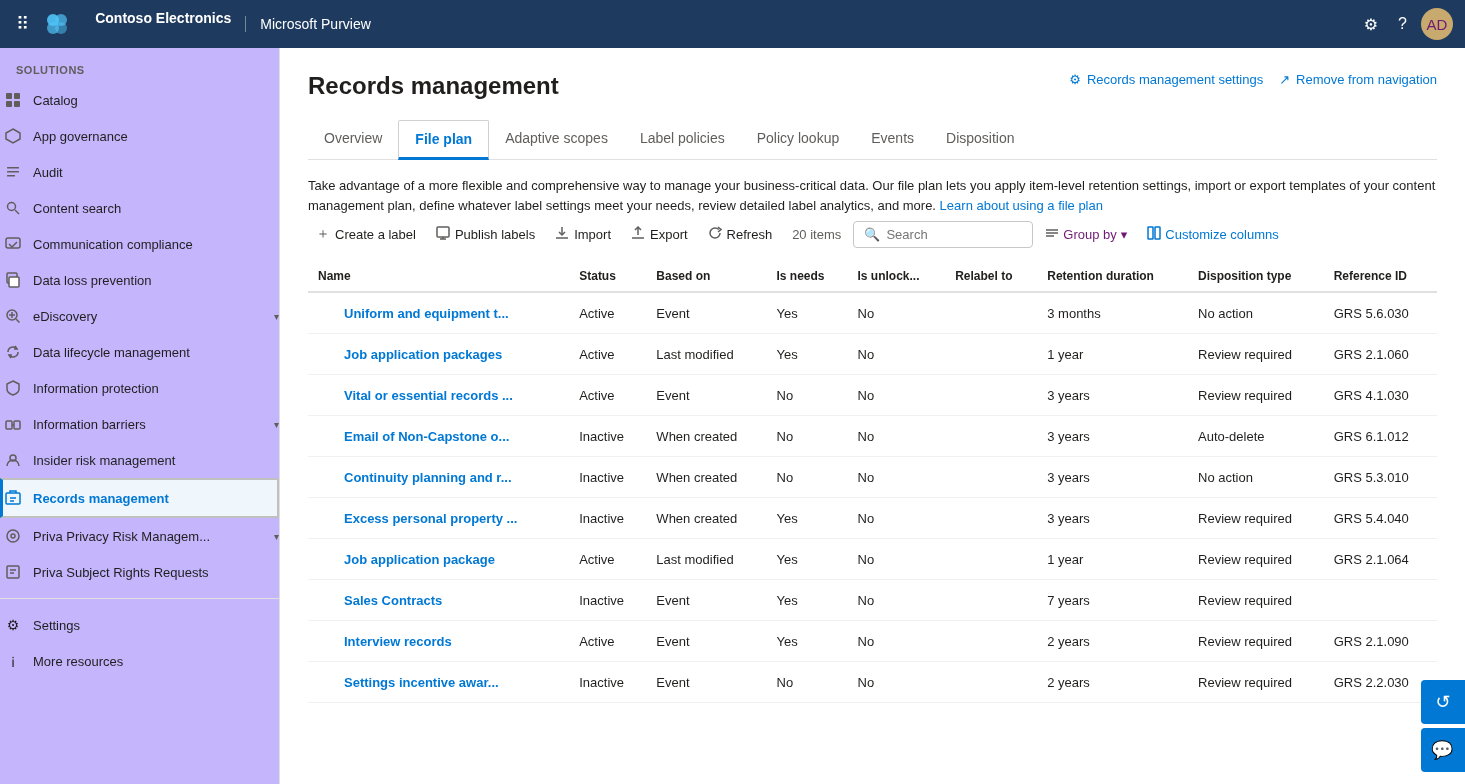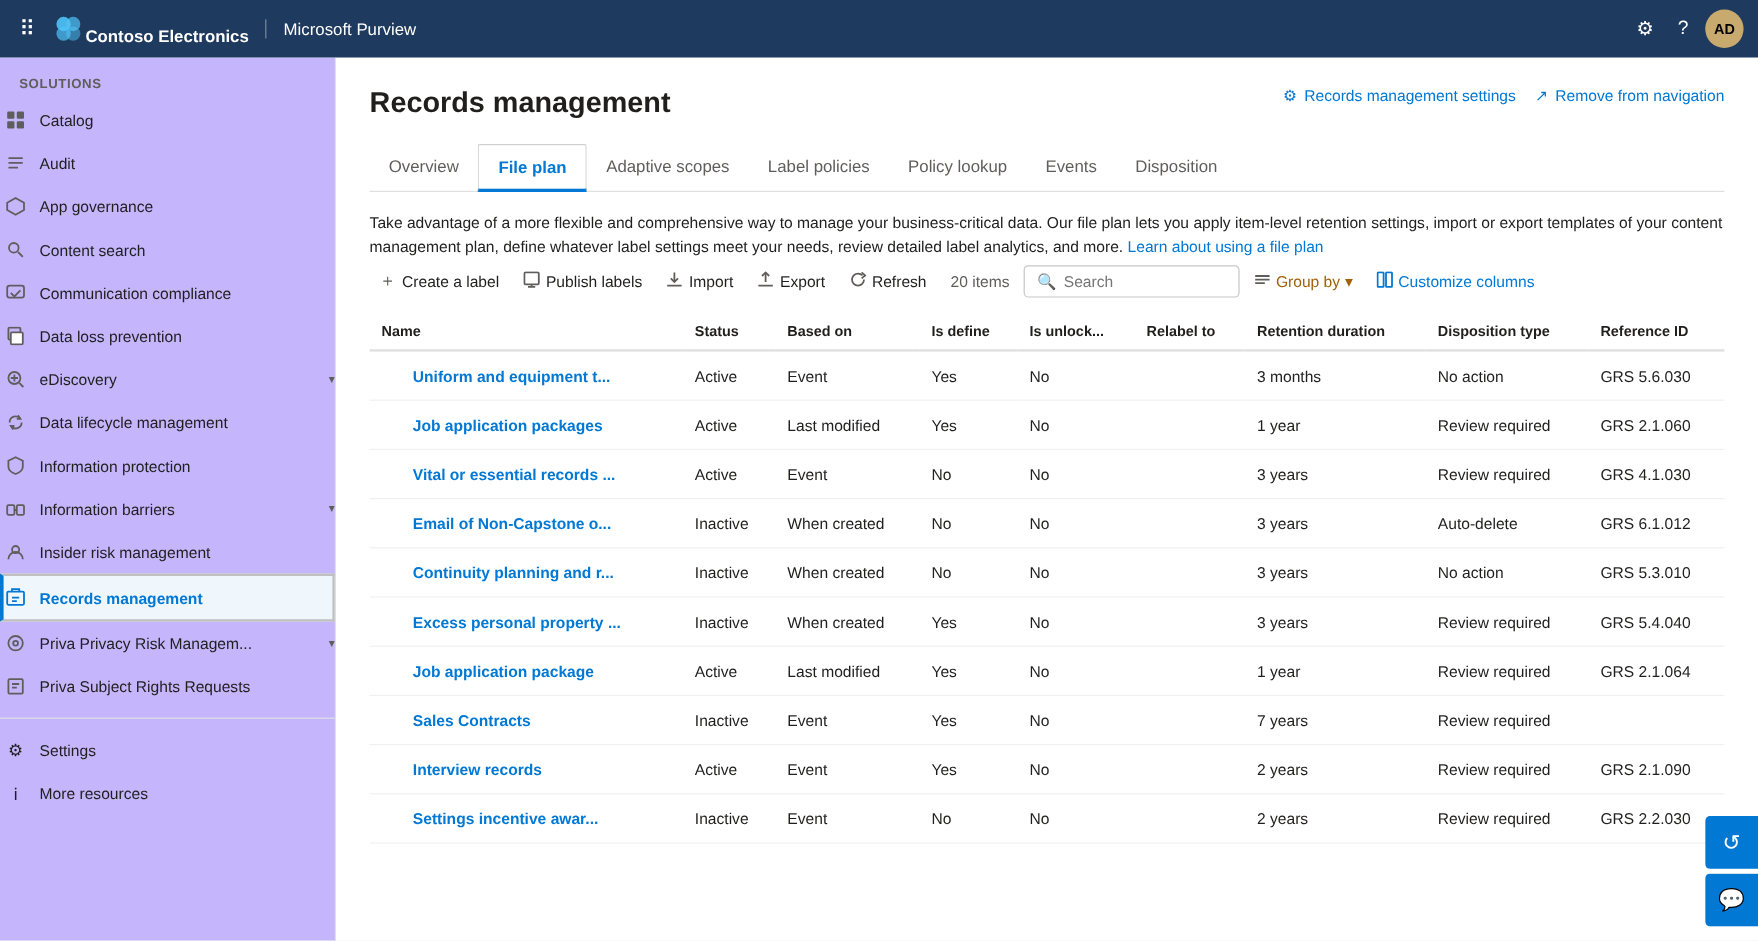--- a/index.html
+++ b/index.html
@@ -9,27 +9,27 @@
     .top-nav {
       background: #1e3a5f;
       display: flex;
       align-items: center;
       height: 48px;
       padding: 0 12px;
       flex-shrink: 0;
     }
     .top-nav-left { display: flex; align-items: center; gap: 10px; flex: 1; }
     .waffle-icon { color: white; font-size: 18px; cursor: pointer; padding: 4px; }
-    .brand-logo { display: flex; align-items: flex-end; gap: 0; }
+    .brand-logo { display: flex; align-items: flex-start; gap: 24px; }
     .logo-icon { width: 28px; height: 28px; }
     .brand-name { color: white; font-size: 14px; font-weight: 600; }
     .app-title { color: white; font-size: 14px; font-weight: 400; border-left: 1px solid rgba(255,255,255,0.4); padding-left: 14px; margin-left: 4px; }
     .top-nav-right { display: flex; align-items: center; gap: 8px; }
     .nav-icon-btn { color: white; background: none; border: none; cursor: pointer; font-size: 16px; padding: 6px; border-radius: 4px; }
-    .avatar { width: 32px; height: 32px; background: #c8a96e; border-radius: 50%; display: flex; align-items: center; justify-content: center; color: #000000; font-size: 12px; font-weight: 700; cursor: pointer; }
+    .avatar { width: 32px; height: 32px; background: #c8a96e; border-radius: 50%; display: flex; align-items: center; justify-content: center; color: #701a75; font-size: 15px; font-weight: 400; cursor: pointer; }
 
     
     .layout { display: flex; flex: 1; overflow: hidden; }
 
     
     .sidebar {
       width: 280px;
       background: #c4b5fd;
       border-right: 1px solid #e0e0e0;
       overflow-y: auto;
@@ -111,21 +111,21 @@
     .item-count { font-size: 13px; color: #605e5c; padding: 0 8px; white-space: nowrap; }
     .search-box {
       display: flex; align-items: center; gap: 6px;
       border: 1px solid #c7c7c7; border-radius: 4px;
       padding: 5px 10px; background: white; width: 180px;
     }
     .search-box input { border: none; outline: none; font-size: 13px; width: 100%; background: transparent; }
     .search-icon { color: #605e5c; font-size: 13px; }
     .groupby-btn {
       display: flex; align-items: center; gap: 4px;
-      background: none; border: none; cursor: pointer; color: #a16207; font-size: 13px; padding: 5px 8px;
+      background: none; border: none; cursor: pointer; color: #701a75; font-size: 13px; padding: 5px 8px;
     }
     .customize-btn {
       display: flex; align-items: center; gap: 4px;
       background: none; border: none; cursor: pointer; color: #0078d4; font-size: 13px; padding: 5px 8px;
     }
 
     
     .data-table { width: 100%; border-collapse: collapse; }
     .data-table th {
       text-align: left; padding: 8px 10px; font-weight: 600; font-size: 12px;
@@ -202,36 +202,36 @@
             <rect x="9" y="1" width="6" height="6" rx="1"></rect>
             <rect x="1" y="9" width="6" height="6" rx="1"></rect>
             <rect x="9" y="9" width="6" height="6" rx="1"></rect>
           </svg>
       </span>
       <span class="sidebar-item-label">Catalog</span>
     </div>
 
     <div class="sidebar-item">
       <span class="sidebar-item-icon">
+        <svg width="16" height="16" viewBox="0 0 16 16" fill="none" stroke="#605e5c" stroke-width="1.5">
+            <polygon points="8,1 15,5 15,11 8,15 1,11 1,5"></polygon>
+          </svg>
+      </span>
+      <span class="sidebar-item-label">App governance</span>
+    </div>
+
+    <div class="sidebar-item">
+      <span class="sidebar-item-icon">
         <svg width="16" height="16" viewBox="0 0 16 16" fill="#605e5c">
             <rect x="2" y="3" width="12" height="1.5" rx="0.5"></rect>
             <rect x="2" y="7" width="12" height="1.5" rx="0.5"></rect>
             <rect x="2" y="11" width="8" height="1.5" rx="0.5"></rect>
           </svg>
       </span>
       <span class="sidebar-item-label">Audit</span>
-    </div>
-
-    <div class="sidebar-item">
-      <span class="sidebar-item-icon">
-        <svg width="16" height="16" viewBox="0 0 16 16" fill="none" stroke="#605e5c" stroke-width="1.5">
-            <polygon points="8,1 15,5 15,11 8,15 1,11 1,5"></polygon>
-          </svg>
-      </span>
-      <span class="sidebar-item-label">App governance</span>
     </div>
 
     <div class="sidebar-item">
       <span class="sidebar-item-icon">
         <svg width="16" height="16" viewBox="0 0 16 16" fill="none" stroke="#605e5c" stroke-width="1.5">
             <circle cx="6.5" cy="6.5" r="4"></circle>
             <line x1="10" y1="10" x2="14" y2="14"></line>
           </svg>
       </span>
       <span class="sidebar-item-label">Content search</span>
@@ -465,21 +465,21 @@
         <span>Customize columns</span>
       </button>
     </div>
 
     <table class="data-table">
       <thead>
         <tr>
           <th>Name</th>
           <th>Status</th>
           <th>Based on</th>
-          <th>Is define</th>
+          <th>Is needs</th>
           <th>Is unlock...</th>
           <th>Relabel to</th>
           <th>Retention duration</th>
           <th>Disposition type</th>
           <th>Reference ID</th>
         </tr>
       </thead>
       <tbody id="table-body">
       <tr>
     <td>

